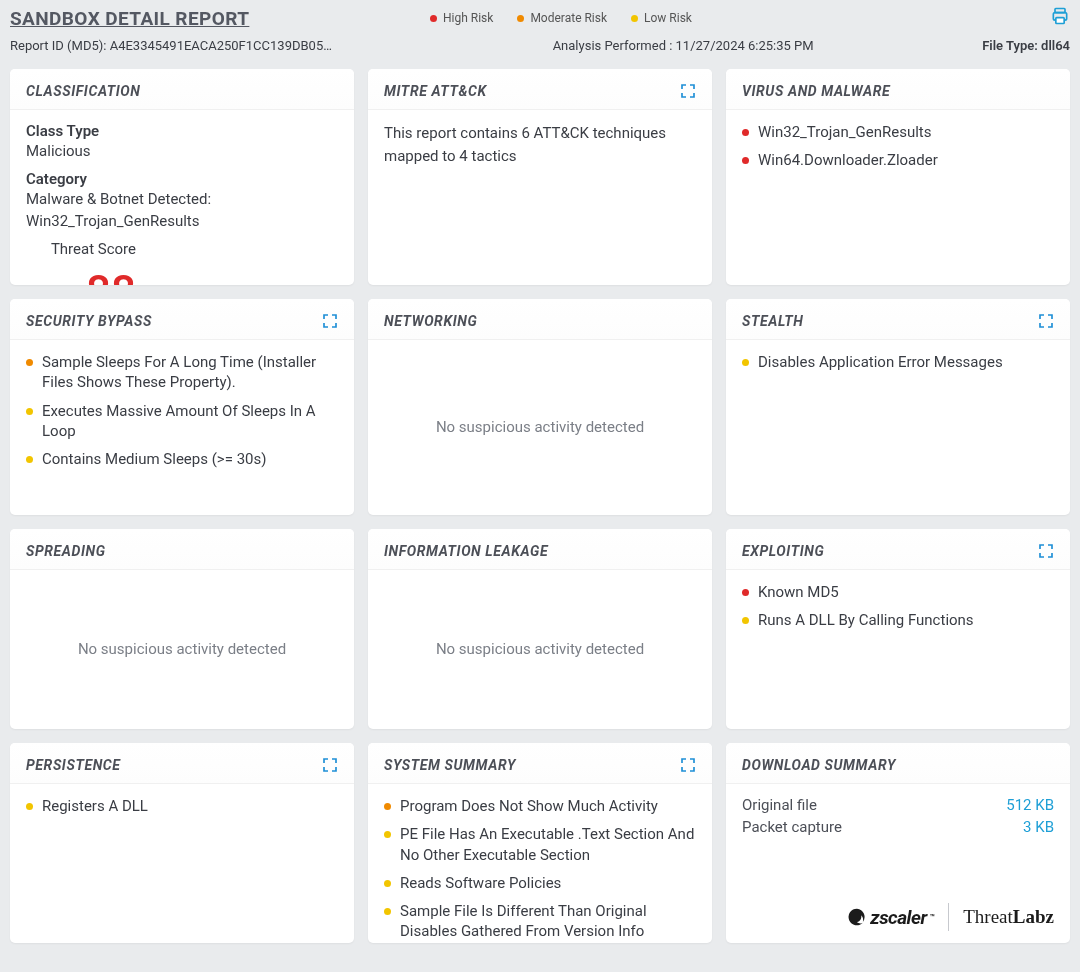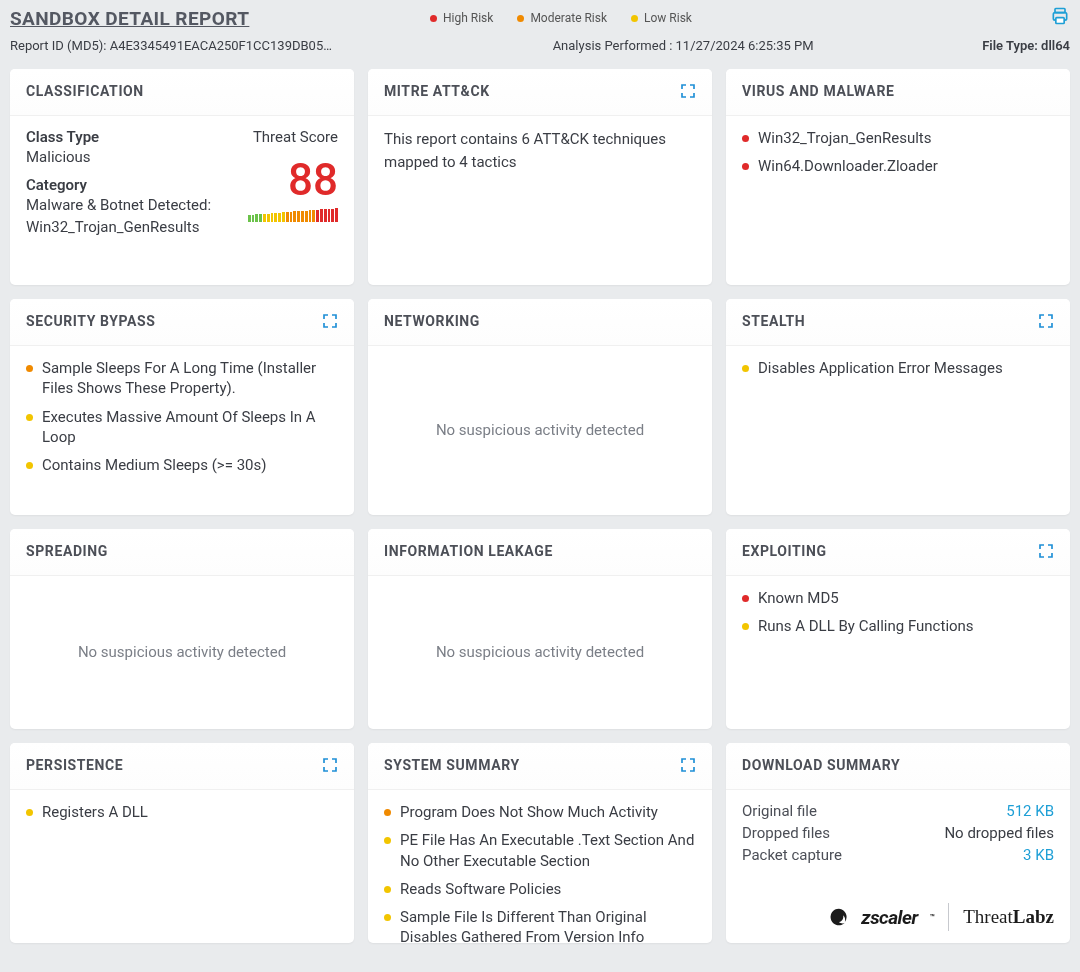--- a/index.html
+++ b/index.html
@@ -67,25 +67,26 @@
     border-radius: 5px;
     box-shadow: 0 1px 2px rgba(0,0,0,0.05);
     display: flex;
     flex-direction: column;
     height: 216px;
     overflow: hidden;
     position: relative;
   }
   .card.short { height: 200px; }
   .card-header {
-    padding: 14px 16px 16px 16px;
+    padding: 14px 16px 10px 16px;
     border-bottom: 1px solid #f0f0f0;
     display: flex;
     justify-content: space-between;
     background: linear-gradient(#ffffff, #fdfdfd);
+    font-style: italic;
   }
   .card-title {
     font-size: 14px;
     font-weight: 700;
     letter-spacing: 0.6px;
     color: #4c4f57;
   }
   .expand-icon {
     color: #1e8fd6;
     cursor: pointer;
@@ -126,21 +127,21 @@
     top: 7px;
     width: 7px;
     height: 7px;
     border-radius: 50%;
   }
   ul.bullets li.red::before { background: #e02a2a; }
   ul.bullets li.orange::before { background: #f08a00; }
   ul.bullets li.yellow::before { background: #f2c500; }
 
   
-  .class-body { display: flex; justify-content: space-between; }
+  .class-body { display: flex; justify-content: space-between; flex-direction: column; }
   .class-left { flex: 1; }
   .class-left .lbl { font-weight: 600; font-size: 15px; margin-bottom: 2px; }
   .class-left .val { font-size: 15px; margin-bottom: 10px; }
   .class-right { text-align: right; width: 110px; }
   .threat-label { font-size: 15px; color: #3a3d44; }
   .threat-score {
     font-size: 44px;
     font-weight: 500;
     color: #e02a2a;
     line-height: 1;
@@ -174,21 +175,21 @@
     gap: 14px;
   }
   .logo-zs {
     font-weight: 700;
     font-size: 19px;
     font-style: italic;
     color: #1b1b1b;
     letter-spacing: -0.5px;
     display: flex;
     align-items: center;
-    gap: 12px;
+    gap: 3px;
   }
   .logo-zs .tm { font-size: 8px; vertical-align: super; font-style: normal; }
   .divider { width: 1px; height: 28px; background: #c7c9ce; }
   .logo-tl { font-size: 19px; color: #1b1b1b; font-family: Liberation Serif, serif; }
   .logo-tl .thin { font-weight: 300; }
   .logo-tl .bold { font-weight: 700; }
 
   .z-swirl {
     width: 20px; height: 20px;
     display:inline-block;
@@ -418,24 +419,20 @@
   <div class="card short">
     <div class="card-header">
       <div class="card-title">DOWNLOAD SUMMARY</div>
     </div>
     <div class="card-body" id="dl-body">
     <div class="dl-row">
           <span class="k">Original file</span>
           <span class="v">512 KB</span>
         </div>
         <div class="dl-row">
-          <span class="k">Dropped files</span>
-          <span class="v plain">No dropped files</span>
-        </div>
-        <div class="dl-row">
           <span class="k">Packet capture</span>
           <span class="v">3 KB</span>
         </div>
       </div>
     <div class="footer-logos">
       <div class="logo-zs">
         <span class="z-swirl">
           <svg viewBox="0 0 24 24" width="20" height="20">
               <path fill="#1b1b1b" d="M12 2a10 10 0 1 0 7 17c-2 1-5 1-7-1-3-2-3-6-1-8 1-1 3-2 5-1-1-2-3-3-5-3a6 6 0 0 0 0 12c4 0 7-4 6-8 2 2 3 5 2 8a10 10 0 0 0-7-16z"></path>
             </svg>

